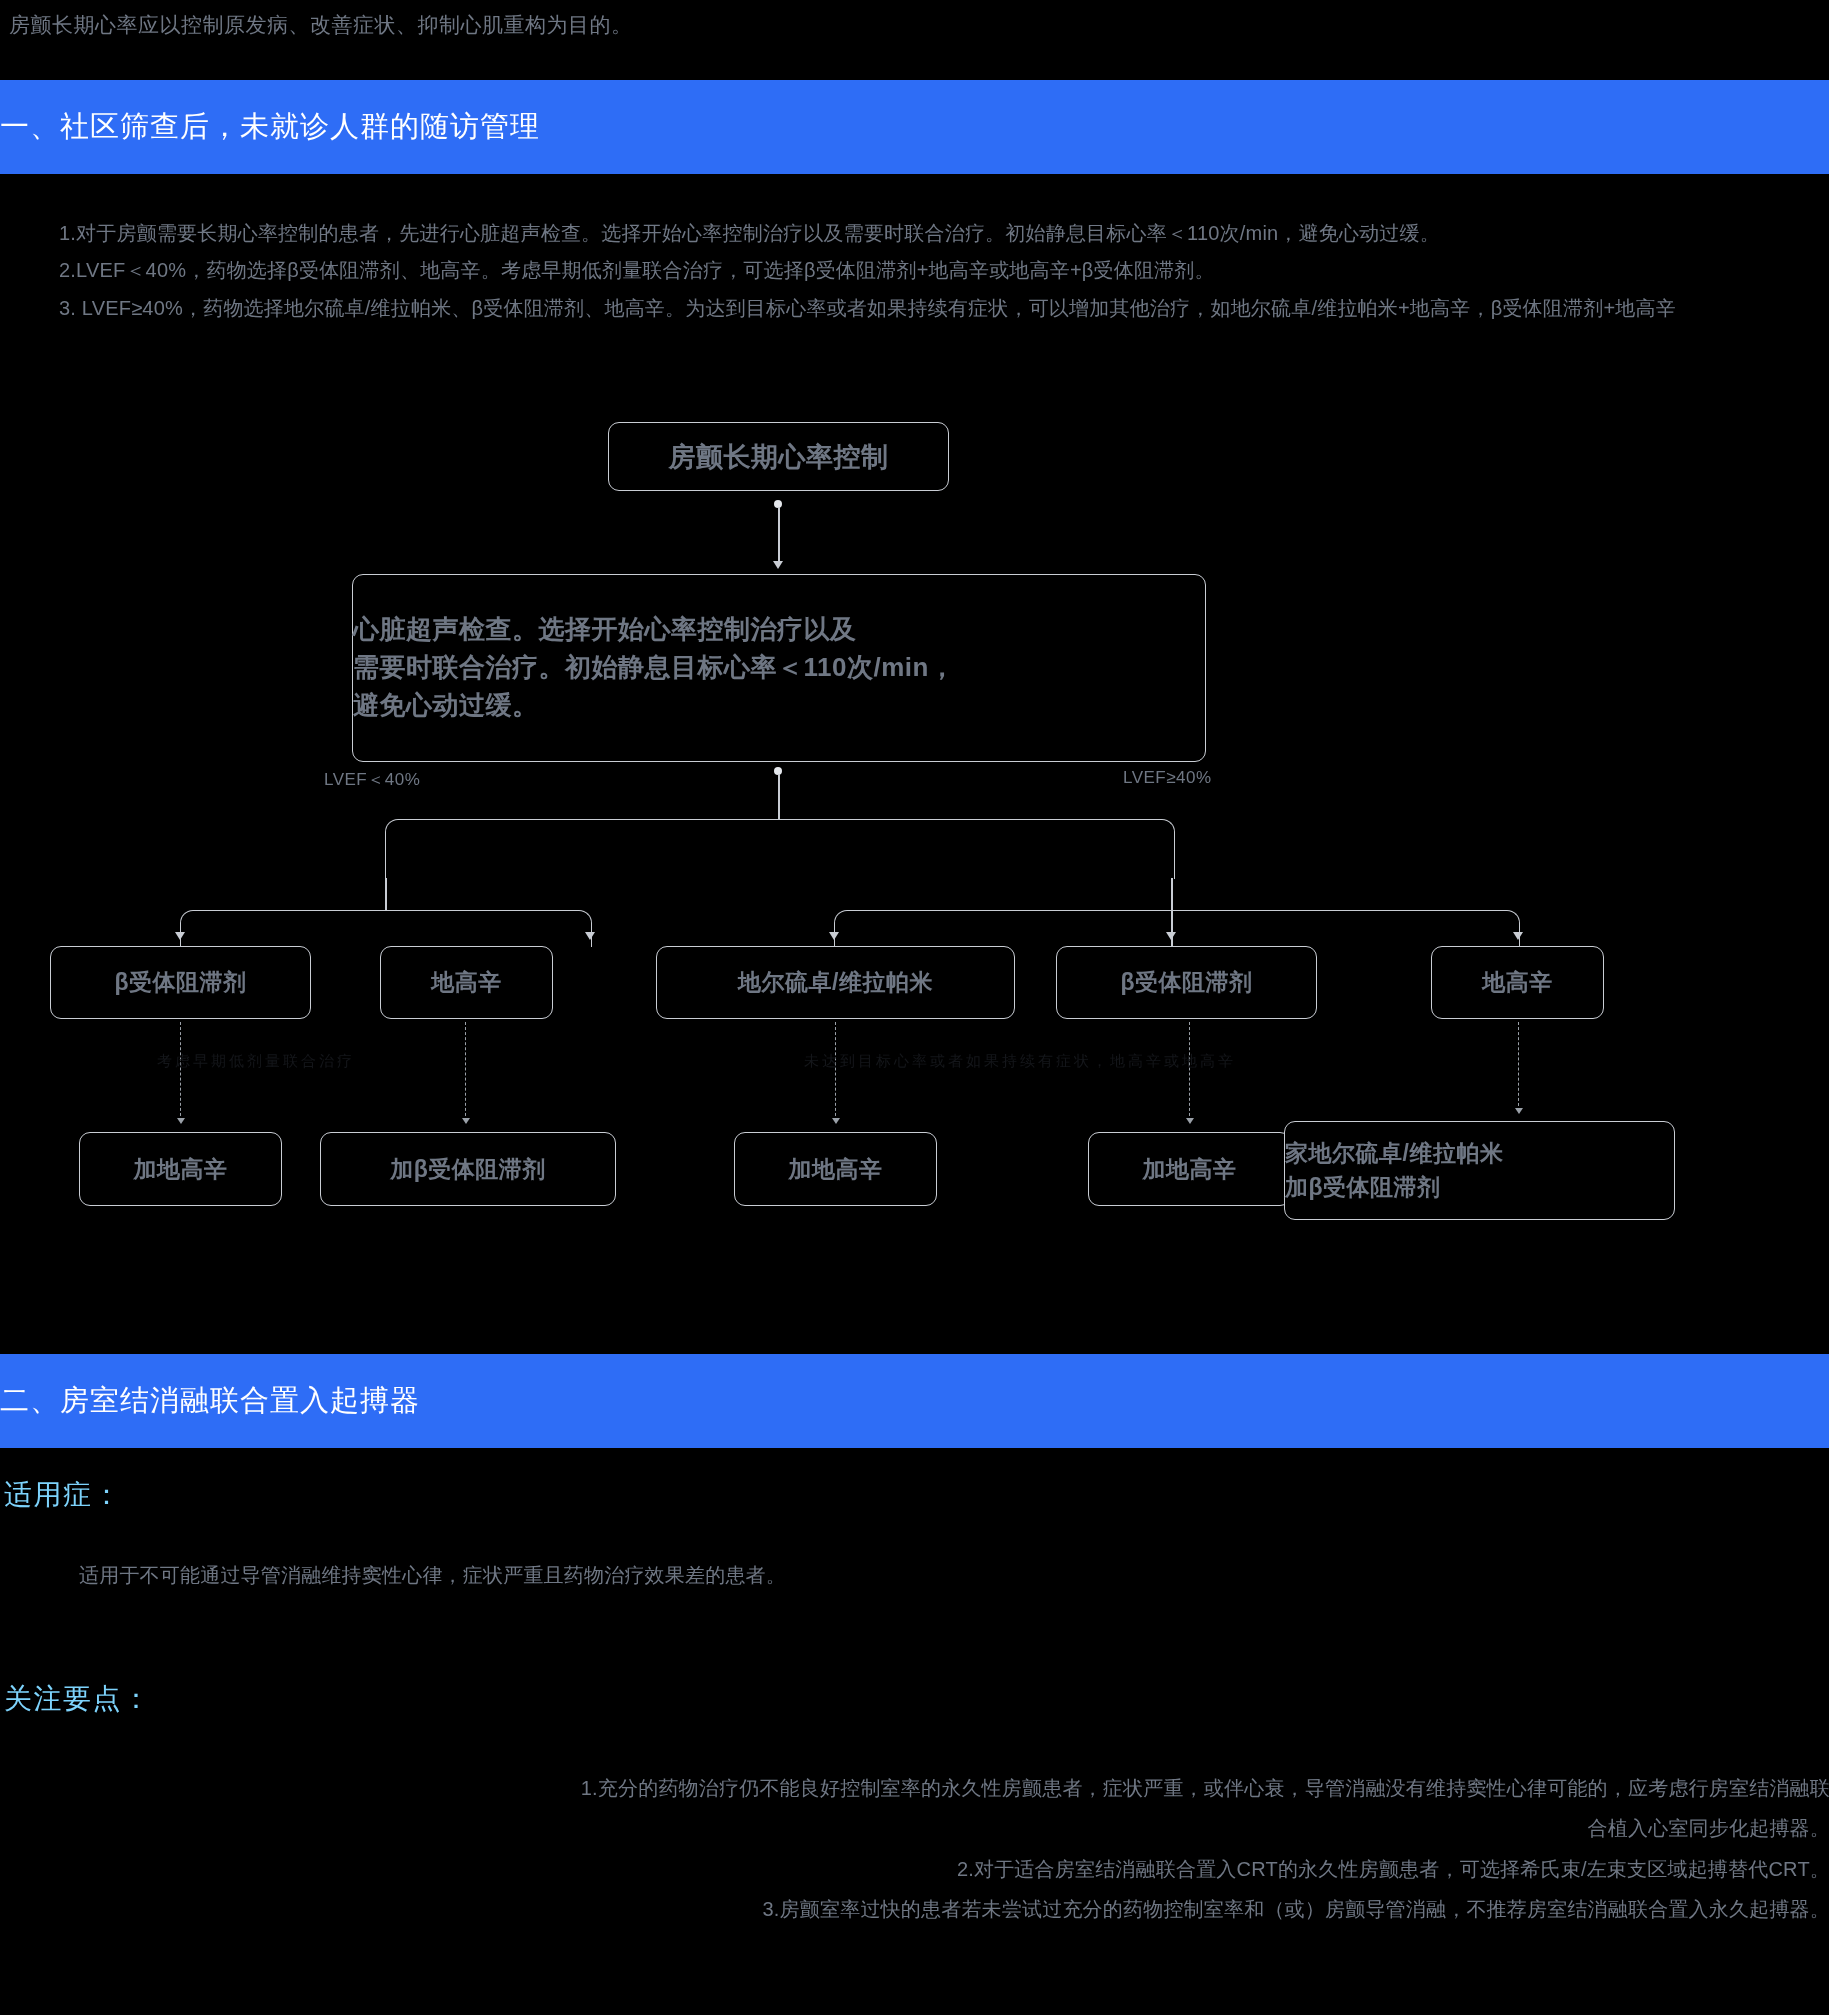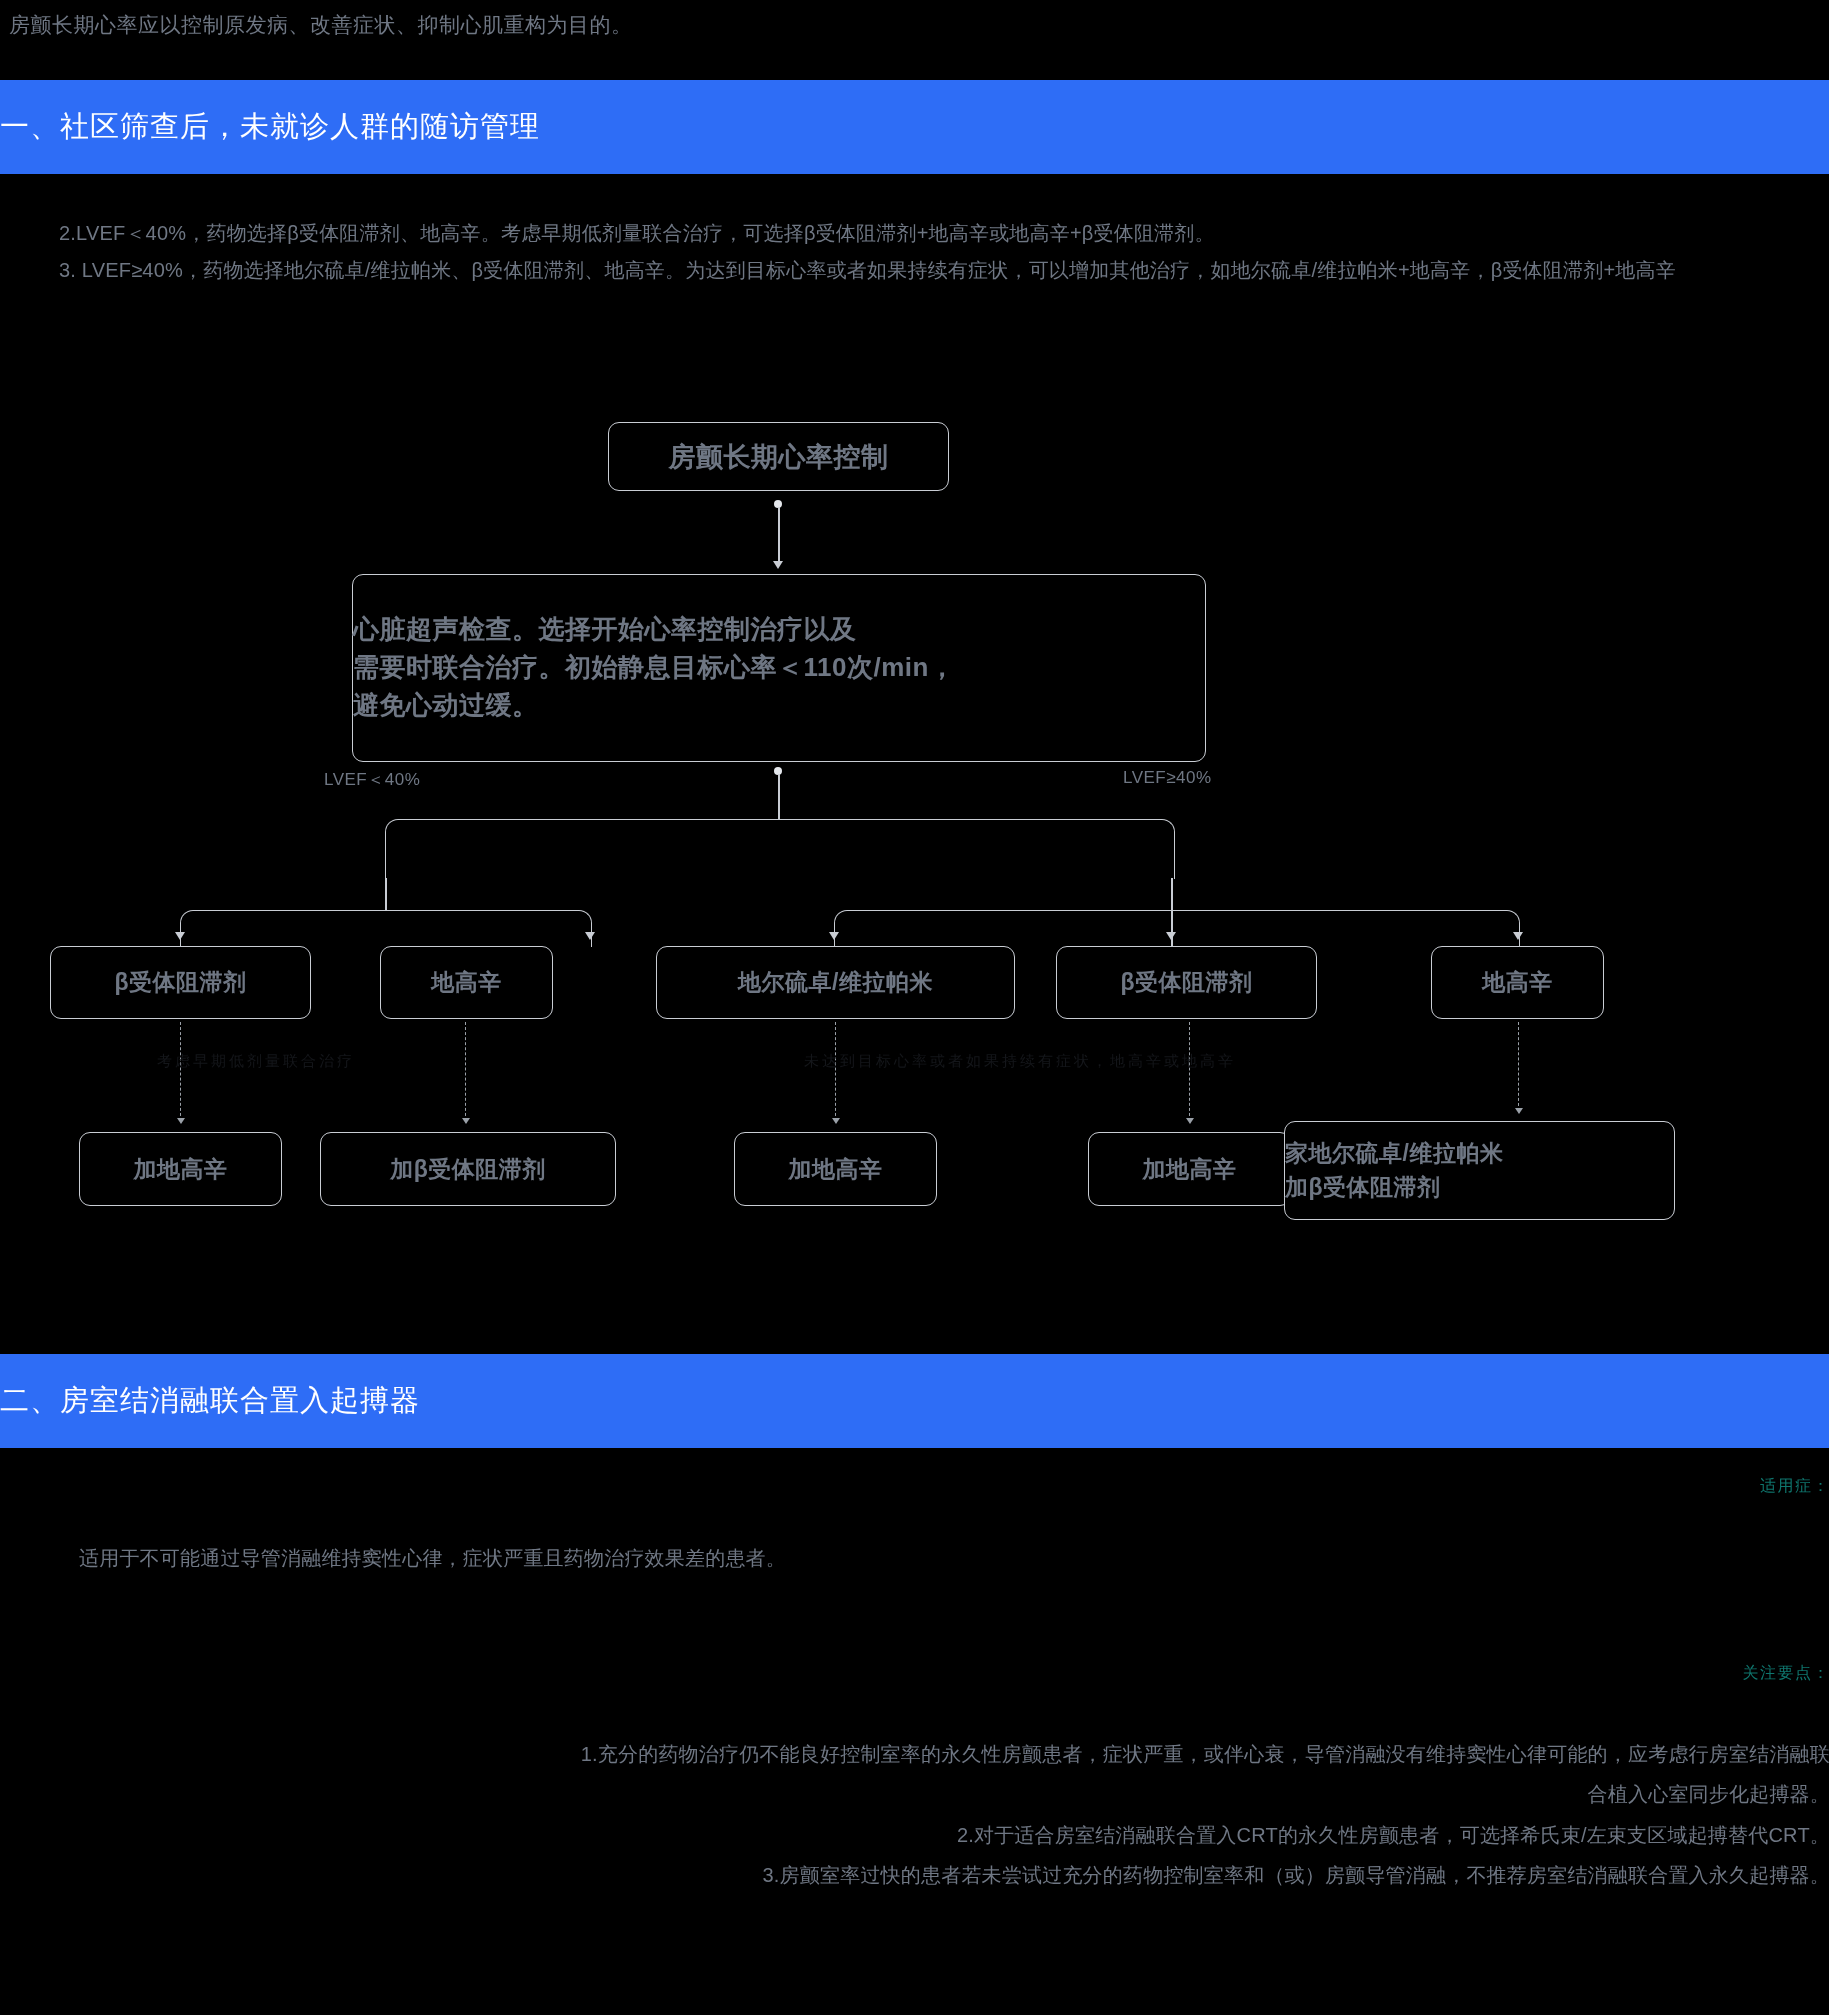--- a/index.html
+++ b/index.html
@@ -82,40 +82,41 @@
   .note-label{
     position:absolute;font-size:15px;color:#14161a;letter-spacing:3px;white-space:nowrap;
   }
   .corner{
     position:absolute;border:1.5px solid #c9cdd4;border-radius:13px;
   }
 
   
   #sec2{position:absolute;left:0;top:1476px;width:1830px;}
   .sub-head{
-    font-size:16px;color:#0f766e;letter-spacing:1.5px;margin:0 0 0 4px;text-align:right;
+    font-size:28px;color:#7dd3fc;letter-spacing:1.5px;margin:0 0 0 4px;
   }
   .sub-body{
     font-size:20px;color:#6f7784;line-height:1.6;letter-spacing:0.2px;
     margin:45px 0 0 79px;
   }
   .keypoints{margin:0 0 0 84px;}
   .keypoints p{font-size:20px;color:#6f7784;line-height:1.62;margin:0 0 8px 0;letter-spacing:0.2px;text-align:right;}
   .kp-cont{margin-left:0;}
 </style>
 </head>
 <body>
 
 <div class="intro">房颤长期心率应以控制原发病、改善症状、抑制心肌重构为目的。</div>
 
 <div class="band" id="band1">
   <div class="band-title">一、社区筛查后，未就诊人群的随访管理</div>
 </div>
 
 <div class="para-block" id="intro-list">
+  <p class="para indent">1.对于房颤需要长期心率控制的患者，先进行心脏超声检查。选择开始心率控制治疗以及需要时联合治疗。初始静息目标心率＜110次/min，避免心动过缓。</p>
   <p class="para indent">2.LVEF＜40%，药物选择β受体阻滞剂、地高辛。考虑早期低剂量联合治疗，可选择β受体阻滞剂+地高辛或地高辛+β受体阻滞剂。</p>
   <p class="para indent">3. LVEF≥40%，药物选择地尔硫卓/维拉帕米、β受体阻滞剂、地高辛。为达到目标心率或者如果持续有症状，可以增加其他治疗，如地尔硫卓/维拉帕米+地高辛，β受体阻滞剂+地高辛</p>
 </div>
 
 <div id="flow">
 
   <div class="node" id="n-root">
     <span>房颤长期心率控制</span>
   </div>
 

